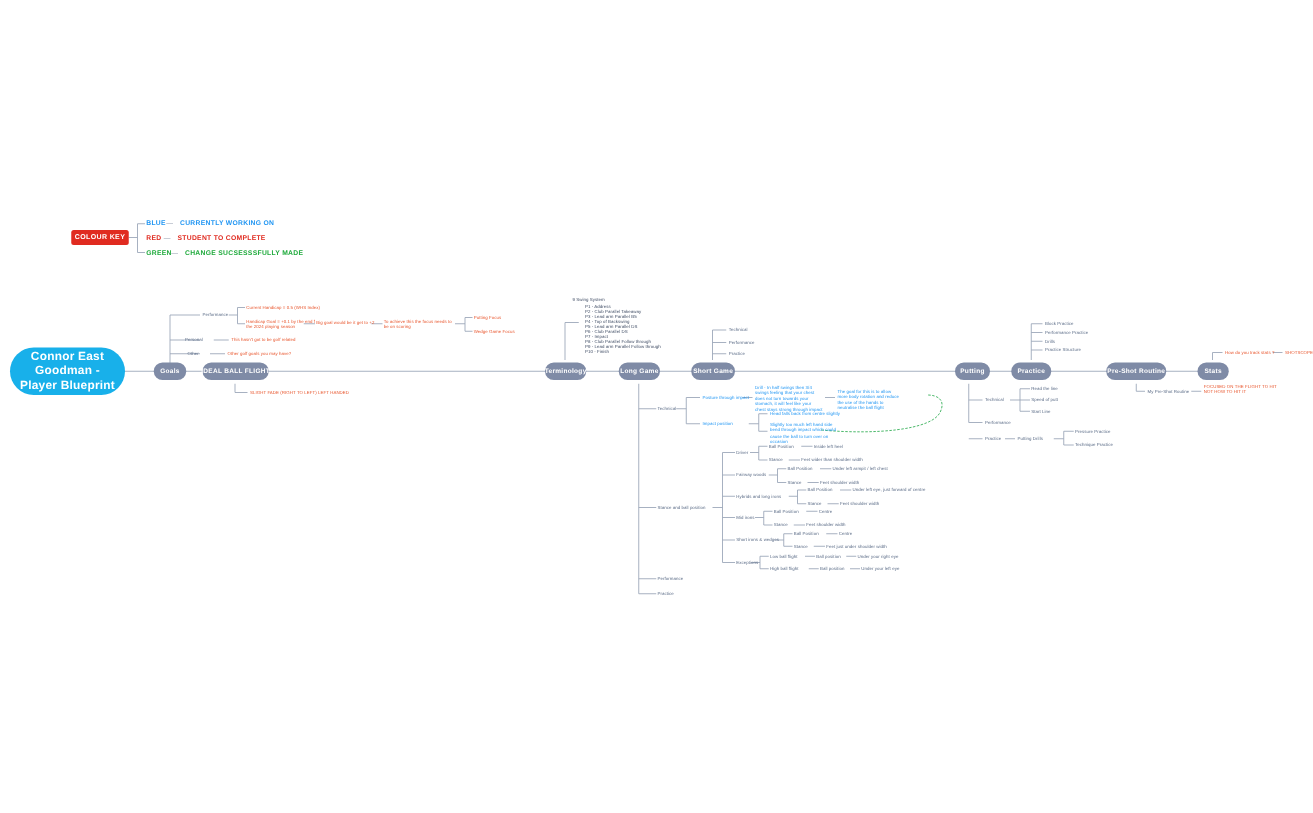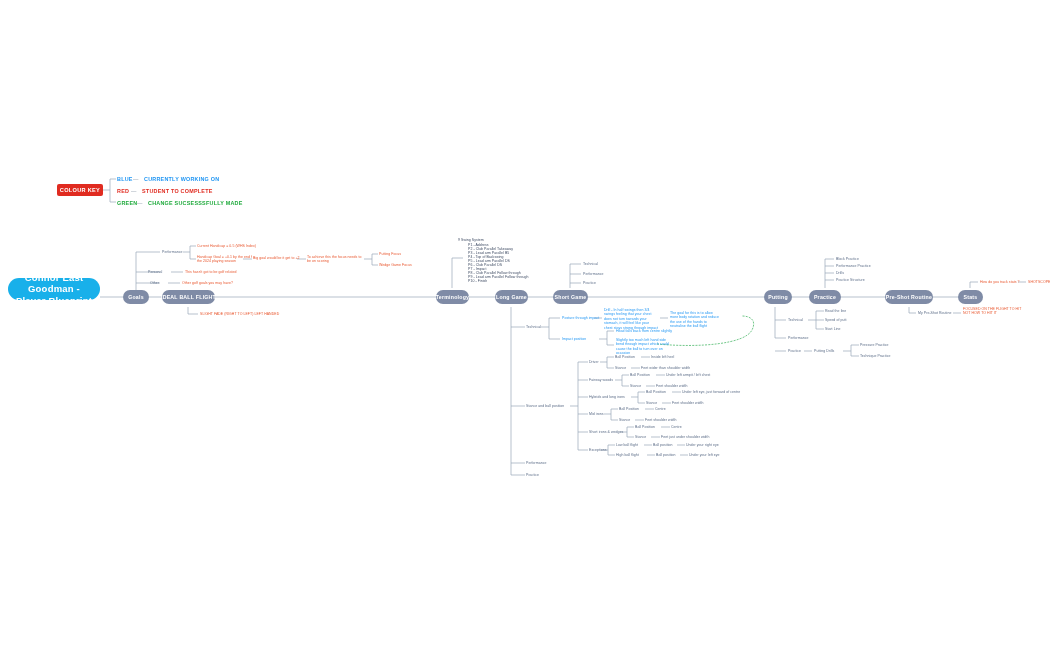--- a/index.html
+++ b/index.html
@@ -244,21 +244,21 @@
   <div class="keytext b" style="left:144px;top:176px;">CURRENTLY WORKING ON</div>
 
   <div class="keytext r" style="left:117px;top:188px;">RED</div>
   <div class="dash" style="left:131px;top:188px;">—</div>
   <div class="keytext r" style="left:142px;top:188px;">STUDENT TO COMPLETE</div>
 
   <div class="keytext g" style="left:117px;top:200px;">GREEN</div>
   <div class="dash" style="left:137px;top:200px;">—</div>
   <div class="keytext g" style="left:148px;top:200px;">CHANGE SUCSESSSFULLY MADE</div>
 
-  <div class="node root" style="left:8px;top:278px;width:92px;height:22px;">Connor East Goodman - Player Blueprint</div>
+  <div class="node root" style="left:8px;top:278px;width:92px;height:38px;">Connor East Goodman - Player Blueprint</div>
 
   <div class="node spine" style="left:124px;top:291px;width:24px;height:12px;">Goals</div>
 
   <div class="node spine" style="left:163px;top:291px;width:51px;height:12px;">IDEAL BALL FLIGHT</div>
 
   <div class="node spine" style="left:437px;top:291px;width:31px;height:12px;">Terminology</div>
 
   <div class="node spine" style="left:496px;top:291px;width:31px;height:12px;">Long Game</div>
 
   <div class="node spine" style="left:554px;top:291px;width:33px;height:12px;">Short Game</div>

